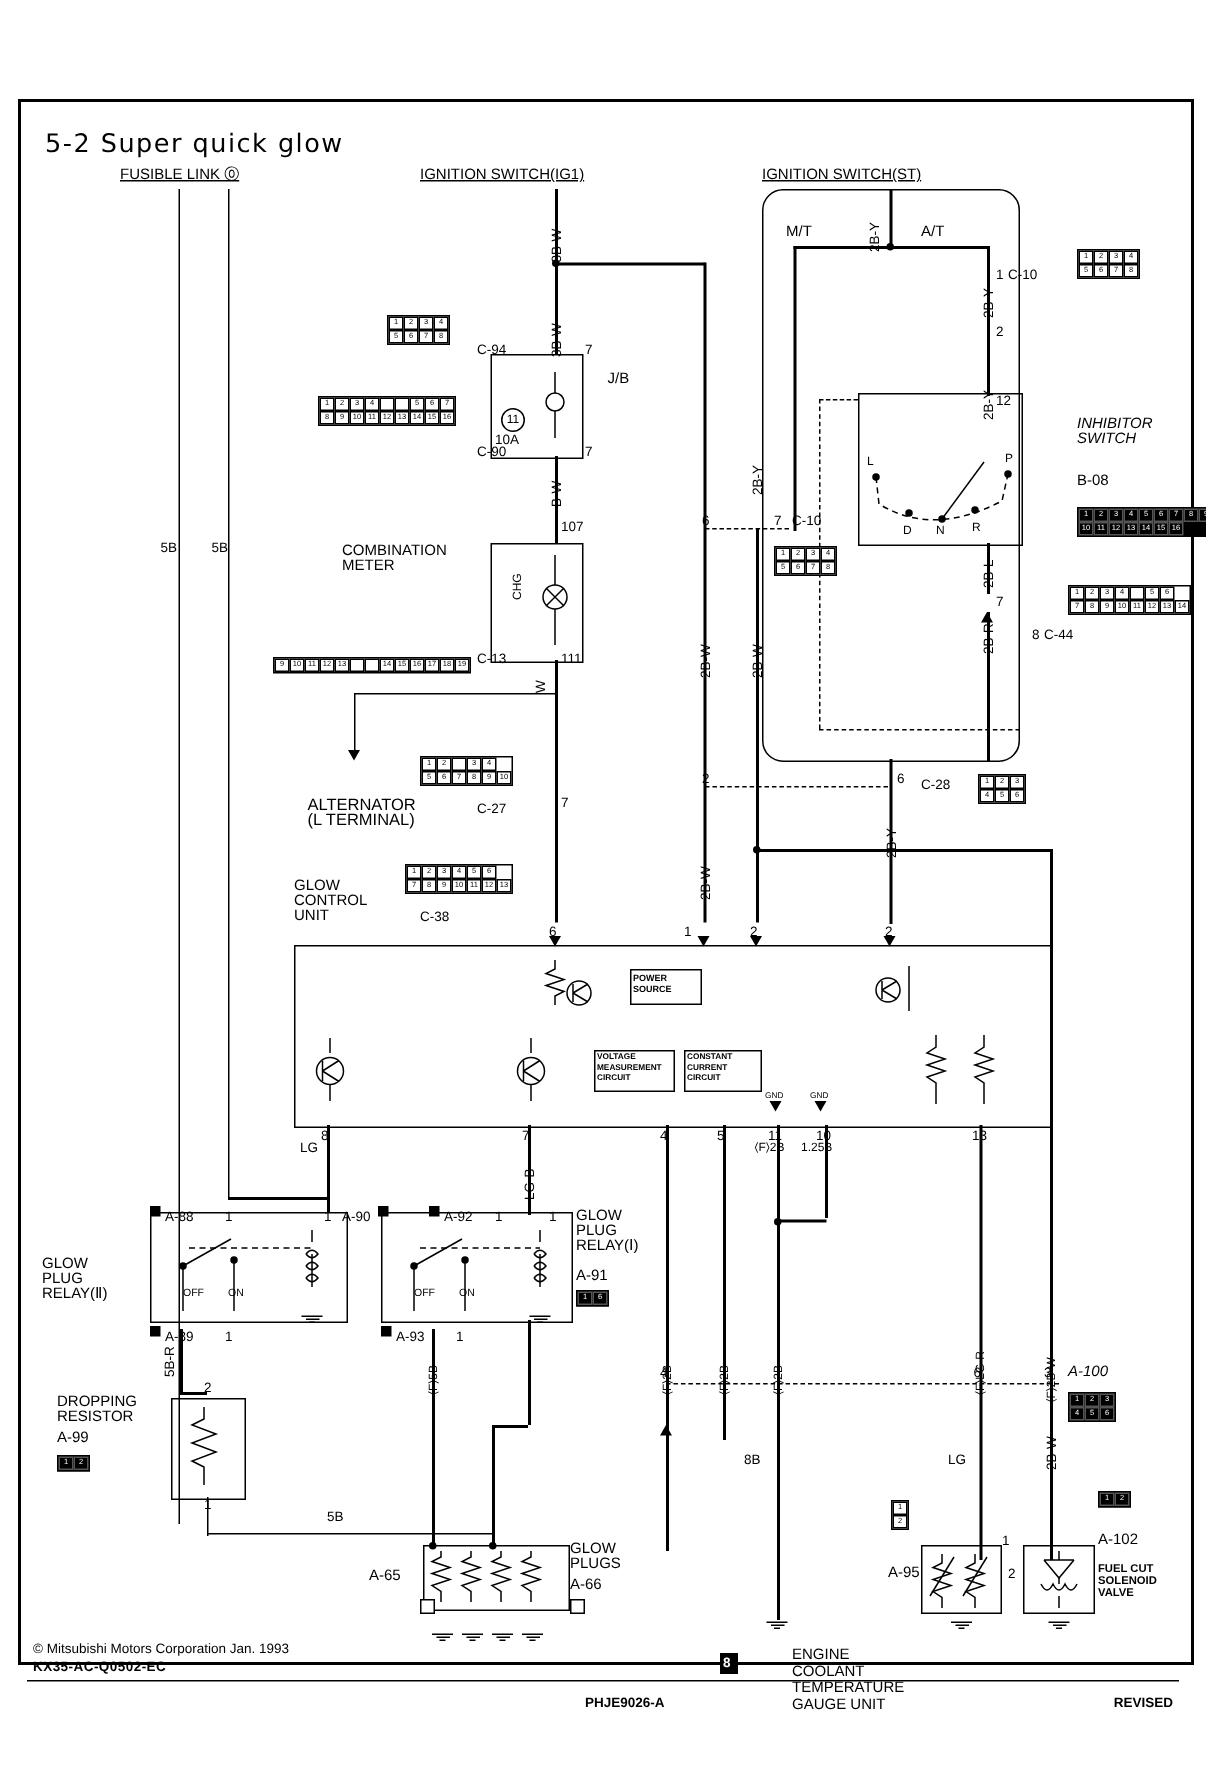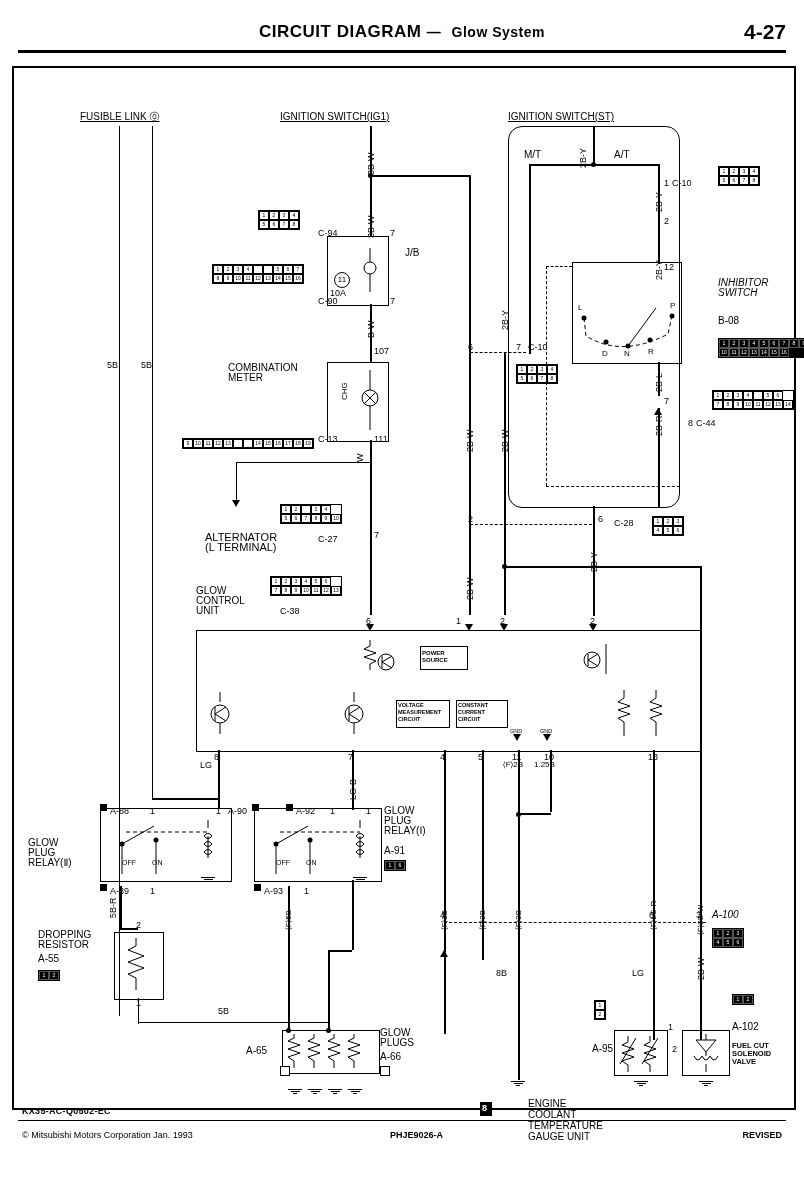--- a/index.html
+++ b/index.html
@@ -12,21 +12,21 @@
   .hdr-title .sm{font-size:14px;}
   .hdr-page{position:absolute;right:18px;top:-2px;font-size:21px;font-weight:bold;}
   .hdr-rule{position:absolute;left:18px;top:28px;width:768px;height:3px;background:#000;}
 
   
   .frame{position:absolute;left:12px;top:66px;width:780px;height:1040px;border:2px solid #000;}
 
   
   .foot-code{position:absolute;left:22px;top:1106px;font-size:9px;font-weight:bold;letter-spacing:.3px;}
   .foot-rule{position:absolute;left:18px;top:1120px;width:768px;height:1px;background:#000;}
-  .foot-left{position:absolute;left:22px;top:1094px;font-size:9px;margin-top:36px;}
+  .foot-left{position:absolute;left:22px;top:1094px;font-size:9px;}
   .foot-mid{position:absolute;left:390px;top:1130px;font-size:9px;font-weight:bold;}
   .foot-right{position:absolute;right:22px;top:1130px;font-size:9px;font-weight:bold;}
 
   
   .t{position:absolute;font-size:9px;line-height:10px;white-space:pre;font-family:"Liberation Sans",sans-serif;}
   .vline{position:absolute;background:#000;width:1px;}
   .hline{position:absolute;background:#000;height:1px;}
   .vline2{position:absolute;background:#000;width:2px;}
   .hline2{position:absolute;background:#000;height:2px;}
   .box{position:absolute;border:1px solid #000;}
@@ -63,32 +63,24 @@
   .tri-u{position:absolute;width:0;height:0;border-left:4px solid transparent;border-right:4px solid transparent;border-bottom:7px solid #000;}
 
   
   svg{position:absolute;overflow:visible;}
 </style>
 </head>
 <body>
 
 <div class="page">
 
-  <div class="hdr">
-    <div class="hdr-title">
-      <span>CIRCUIT DIAGRAM</span>
-      <span class="sm">—</span>
-      &nbsp;<span class="sm">Glow System</span>
-    </div>
-    <div class="hdr-page">4-27</div>
-    <div class="hdr-rule"></div>
-  </div>
 
   <div class="frame"></div>
 
+  <div class="title">5-2 Super quick glow</div>
 
   <div class="t ul" style="left:80px;top:112px;font-size:10px;">FUSIBLE LINK ⓪</div>
   <div class="t ul" style="left:280px;top:112px;font-size:10px;">IGNITION SWITCH(IG1)</div>
   <div class="t ul" style="left:508px;top:112px;font-size:10px;">IGNITION SWITCH(ST)</div>
 
   <div class="vline" style="left:119px;top:126px;height:890px;"></div>
   <div class="vline" style="left:152px;top:126px;height:672px;"></div>
   <div class="t" style="left:107px;top:360px;">5B</div>
   <div class="t" style="left:141px;top:360px;">5B</div>
 
@@ -536,21 +528,21 @@
   </svg>
   <div class="gnd" style="left:353px;top:876px;">
       <i></i>
       <i></i>
       <i></i>
     </div>
 
   <div class="vt" style="left:108px;top:918px;">5B-R</div>
   <div class="t" style="left:38px;top:930px;font-size:10px;white-space:pre;">DROPPING
 RESISTOR</div>
-  <div class="t" style="left:38px;top:954px;font-size:10px;">A-55</div>
+  <div class="t" style="left:38px;top:954px;font-size:10px;">A-99</div>
   <div class="conn blk" style="left:38px;top:970px;">
     <div class="row">
         <span>1</span>
         <span>2</span>
       </div>
   </div>
   <div class="box" style="left:114px;top:932px;width:48px;height:66px;"></div>
   <svg style="left:122px;top:938px;width:30px;height:54px;">
     <path d="M14 0 L14 8 L6 12 L22 18 L6 24 L22 30 L6 36 L14 40 L14 52" stroke="#000" fill="none"></path>
   </svg>

